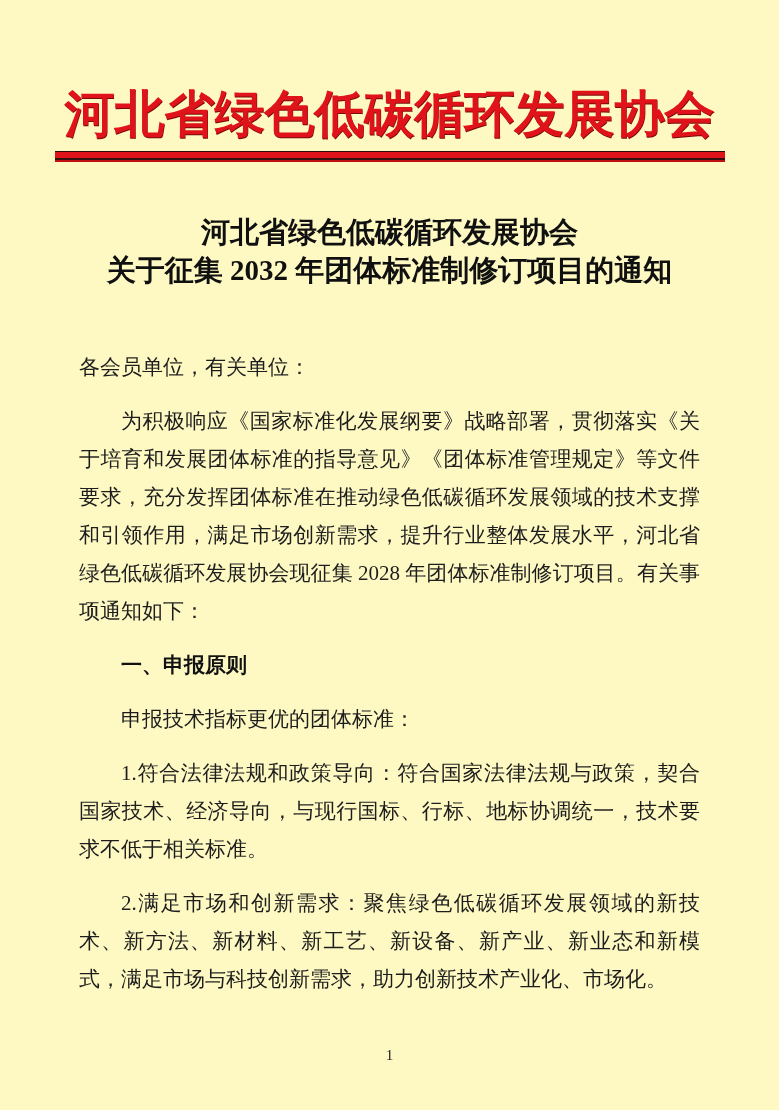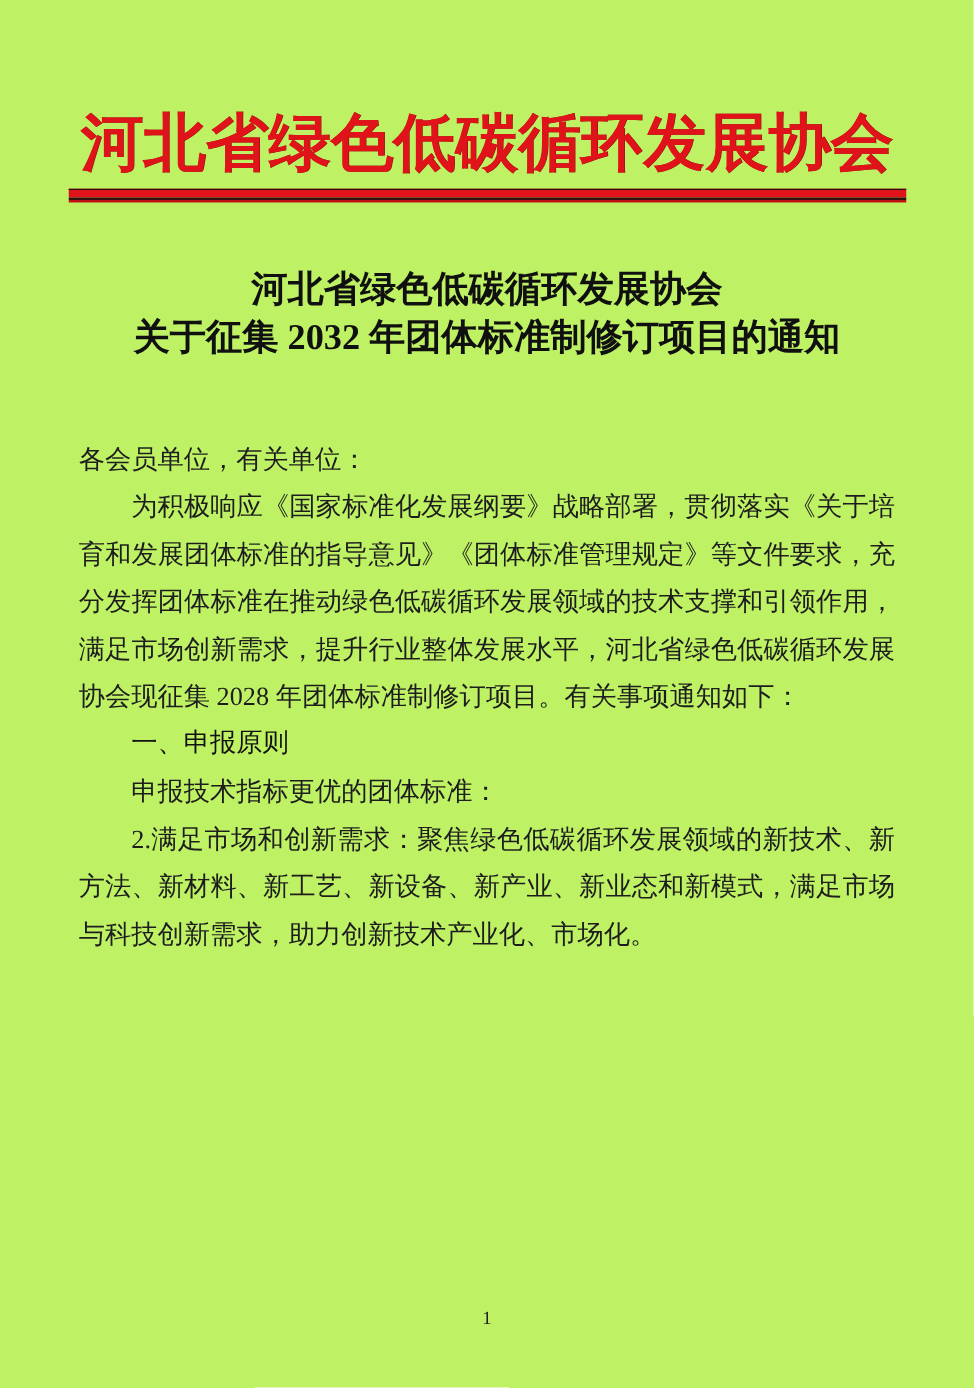--- a/index.html
+++ b/index.html
@@ -5,21 +5,21 @@
   html, body {
     margin: 0;
     padding: 0;
     background: #ffffff;
   }
   .page {
     position: relative;
     width: 779px;
     height: 1110px;
     margin: 0 auto;
-    background: #bef264;
+    background: #fef9c3;
     overflow: hidden;
     font-family: "Liberation Serif", "DejaVu Serif", serif;
     color: #1f1f1f;
   }
 
   
   .letterhead {
     margin: 0 auto;
     padding-top: 82px;
     width: 670px;
@@ -69,28 +69,28 @@
 
   
   .doc-body {
     margin: 59px 63px 0 63px;
     font-size: 21px;
     line-height: 38px;
     text-align: justify;
     color: #1d1d1d;
   }
   .doc-body p {
-    margin: 0;
+    margin: 16px;
     padding: 0;
     text-indent: 2em;
   }
   .doc-body p.no-indent { text-indent: 0; }
   .doc-body p.sec-heading {
     font-family: "Liberation Sans", "DejaVu Sans", sans-serif;
-    font-weight: 400;
+    font-weight: 700;
     color: #111111;
   }
   .doc-body p.continued { text-align-last: justify; }
 
   
   .page-number {
     position: absolute;
     left: 0;
     right: 0;
     bottom: 46px;
@@ -118,18 +118,19 @@
   <div class="doc-title">
     <span class="title-line">河北省绿色低碳循环发展协会</span>
     <span class="title-line">关于征集 2032 年团体标准制修订项目的通知</span>
   </div>
 
   <div class="doc-body">
     <p class="no-indent">各会员单位，有关单位：</p>
     <p>为积极响应《国家标准化发展纲要》战略部署，贯彻落实《关于培育和发展团体标准的指导意见》《团体标准管理规定》等文件要求，充分发挥团体标准在推动绿色低碳循环发展领域的技术支撑和引领作用，满足市场创新需求，提升行业整体发展水平，河北省绿色低碳循环发展协会现征集 2028 年团体标准制修订项目。有关事项通知如下：</p>
     <p class="sec-heading">一、申报原则</p>
     <p>申报技术指标更优的团体标准：</p>
+    <p>1.符合法律法规和政策导向：符合国家法律法规与政策，契合国家技术、经济导向，与现行国标、行标、地标协调统一，技术要求不低于相关标准。</p>
     <p>2.满足市场和创新需求：聚焦绿色低碳循环发展领域的新技术、新方法、新材料、新工艺、新设备、新产业、新业态和新模式，满足市场与科技创新需求，助力创新技术产业化、市场化。</p>
   </div>
 
   <div class="page-number">1</div>
 
 </div>
 
 </body></html>

